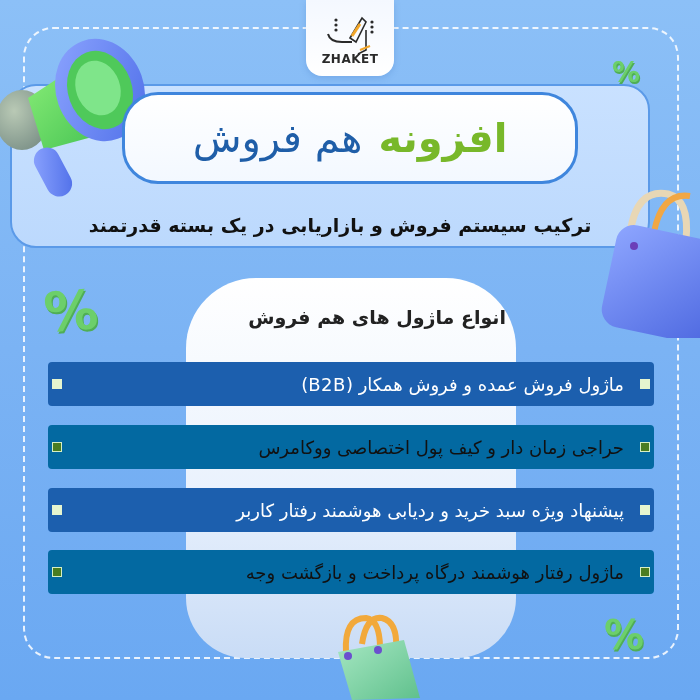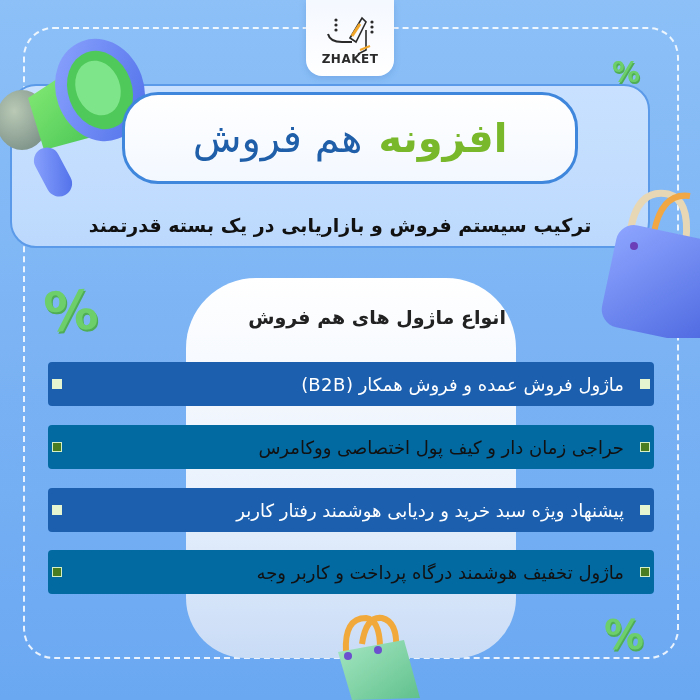--- a/index.html
+++ b/index.html
@@ -189,21 +189,21 @@
   </div>
 
   <div class="feature dark" style="top:488px;">
     <span class="bullet r"></span>
     <span class="txt">پیشنهاد ویژه سبد خرید و  ردیابی هوشمند رفتار کاربر</span>
     <span class="bullet l"></span>
   </div>
 
   <div class="feature light" style="top:550px;">
     <span class="bullet r"></span>
-    <span class="txt">ماژول تخفیف هوشمند درگاه پرداخت و کاربر وجه</span>
+    <span class="txt">ماژول رفتار هوشمند درگاه پرداخت و بازگشت وجه</span>
     <span class="bullet l"></span>
   </div>
 
   <svg style="position:absolute;left:334px;top:612px;" width="90" height="88" viewBox="0 0 90 88">
     <defs>
       <linearGradient id="bag-g" x1="0" y1="0" x2="1" y2="1">
         <stop offset="0" stop-color="#a6e7c2"></stop>
           <stop offset="1" stop-color="#5fc08c"></stop>
       </linearGradient>
     </defs>

